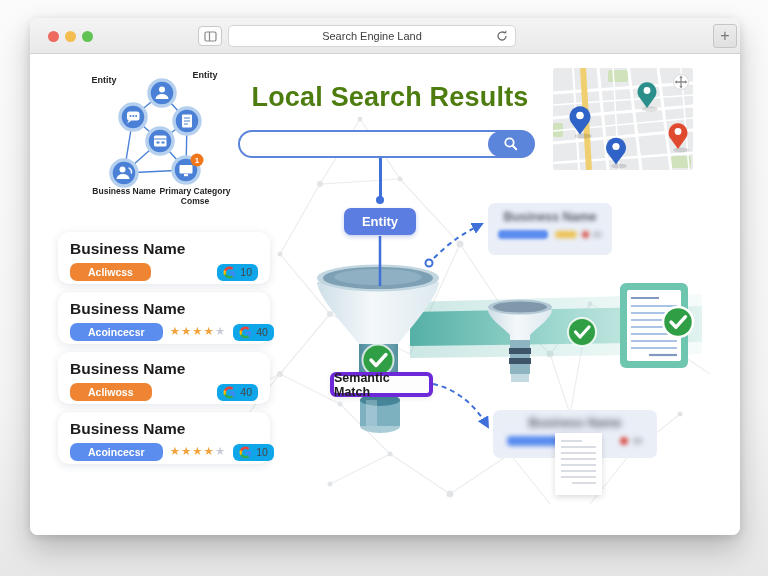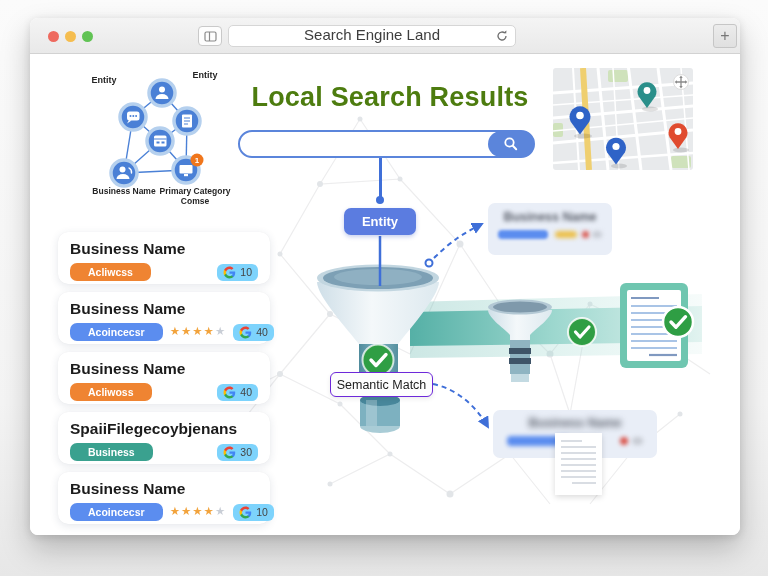--- a/index.html
+++ b/index.html
@@ -26,22 +26,22 @@
   .tl.yellow{ left:35px; background:#f5bd4f; }
   .tl.green { left:52px; background:#61c354; }
   .reader-btn {
     position:absolute; left:168px; top:8px; width:24px; height:20px;
     background:#fdfdfd; border:1px solid #c9c9c9; border-radius:4px;
     display:flex; align-items:center; justify-content:center;
   }
   .addressbar {
     position:absolute; left:198px; top:7px; width:288px; height:22px;
     background:#fff; border:1px solid #d6d6d6; border-radius:5px;
-    display:flex; justify-content:center;
-    font-size:15px; color:#3d3d3d;
+    display:flex; align-items:center; justify-content:center;
+    font-size:11px; color:#3d3d3d;
   }
   .addressbar .refresh { position:absolute; right:6px; top:3px; }
   .newtab {
     position:absolute; right:3px; top:6px; width:24px; height:24px;
     background:linear-gradient(#ececec,#e0e0e0); border:1px solid #c6c6c6;
     border-radius:3px; color:#777; font-size:16px; line-height:22px; text-align:center;
   }
   .content {
     position:absolute; left:0; top:36px; width:710px; height:481px;
     background:#fff; border-radius:0 0 8px 8px; overflow:hidden;
@@ -64,41 +64,41 @@
   .connector-top { left:349px; top:104px; width:2.5px; height:40px; background:#3f6fd8; z-index:2; }
   .connector-dot { left:346px; top:142px; width:8px; height:8px; border-radius:50%; background:#3f6fd8; z-index:2; }
   .entity-chip {
     left:314px; top:154px; width:72px; height:27px; background:#5b7ce0;
     border-radius:7px; color:#fff; font-size:13px; font-weight:700;
     display:flex; align-items:center; justify-content:center; z-index:3;
     box-shadow:0 2px 4px rgba(70,100,200,.3);
   }
   .semantic-label {
     left:300px; top:318px; width:103px; height:25px; background:#fdfdfd;
-    border:1px solid #6d28d9; border-radius:6px; box-shadow:0 2px 5px rgba(0,0,0,.08);
+    border:4px solid #6d28d9; border-radius:6px; box-shadow:0 2px 5px rgba(0,0,0,.08);
     display:flex; align-items:center; justify-content:center;
-    font-size:12.5px; font-weight:400; color:#1d1d1d; z-index:4;
+    font-size:12.5px; font-weight:700; color:#1d1d1d; z-index:4;
   }
   
   .cards { left:28px; top:178px; width:212px; display:flex; flex-direction:column; gap:8px; z-index:4; }
   .card {
     background:#fff; border-radius:10px; padding:8px 12px 9px; height:52px;
     box-shadow:0 2px 8px rgba(40,60,90,.12), 0 0 1px rgba(0,0,0,.06);
   }
   .card .t { font-size:15.5px; font-weight:800; color:#1b1b1b; }
   .card .row { display:flex; align-items:center; margin-top:5px; gap:7px; }
   .badge { color:#fff; font-size:10.5px; font-weight:700; padding:3px 18px; border-radius:7px; white-space:nowrap; }
   .badge.orange { background:#ef8432; }
   .badge.blue   { background:#5b8def; }
   .badge.teal   { background:#3aa18f; }
   .stars { font-size:11.5px; letter-spacing:1px; line-height:1; }
   .stars .f { color:#f2a33c; } .stars .e { color:#c9ced6; }
   .gchip {
     margin-left:auto; display:flex; align-items:center; gap:4px;
-    background:#7dd3fc; border-radius:6px; padding:2px 6px;
+    background:#0ea5e9; border-radius:6px; padding:2px 6px;
     font-size:10.5px; color:#444;
   }
   
   .bcard { background:#e9eef7; border-radius:7px; z-index:2; }
   .bcard .bt { text-align:center; font-size:12.5px; font-weight:800; color:#5a5f6a; filter:blur(2.2px); }
   .bcard .brow { display:flex; align-items:center; padding:0 10px; margin-top:6px; }
   .pill { border-radius:4px; }
   .btr { left:458px; top:149px; width:124px; height:52px; }
   .bbr { left:463px; top:356px; width:164px; height:48px; }
   .bdoc {
@@ -426,36 +426,20 @@
                 <path fill="#4285F4" d="M45.1 24.5c0-1.6-.1-3.1-.4-4.5H24v8.5h11.8c-.5 2.8-2.1 5.2-4.4 6.8v5.6h7.2c4.2-3.9 6.5-9.6 6.5-16.4z"></path>
                 <path fill="#34A853" d="M24 46c6 0 11-2 14.6-5.4l-7.2-5.6c-2 1.3-4.5 2.1-7.4 2.1-5.7 0-10.5-3.8-12.2-9H4.4v5.8C8 41 15.4 46 24 46z"></path>
                 <path fill="#FBBC05" d="M11.8 28.1c-.4-1.3-.7-2.7-.7-4.1s.3-2.8.7-4.1v-5.8H4.4C2.9 17.1 2 20.4 2 24s.9 6.9 2.4 9.9l7.4-5.8z"></path>
                 <path fill="#EA4335" d="M24 11c3.2 0 6.1 1.1 8.4 3.3l6.3-6.3C35 4.3 30 2 24 2 15.4 2 8 7 4.4 14.1l7.4 5.8C13.5 14.8 18.3 11 24 11z"></path>
               </svg>
             <span>40</span>
           </span>
         </div>
       </div>
       <div class="card">
-        <div class="t">SpaiiFilegecoybjenans</div>
-        <div class="row">
-          <span class="badge teal">Business</span>
-          <span class="stars"><span class="f"></span><span class="e"></span></span>
-          <span class="gchip">
-            <svg width="13" height="13" viewBox="0 0 48 48">
-                <path fill="#4285F4" d="M45.1 24.5c0-1.6-.1-3.1-.4-4.5H24v8.5h11.8c-.5 2.8-2.1 5.2-4.4 6.8v5.6h7.2c4.2-3.9 6.5-9.6 6.5-16.4z"></path>
-                <path fill="#34A853" d="M24 46c6 0 11-2 14.6-5.4l-7.2-5.6c-2 1.3-4.5 2.1-7.4 2.1-5.7 0-10.5-3.8-12.2-9H4.4v5.8C8 41 15.4 46 24 46z"></path>
-                <path fill="#FBBC05" d="M11.8 28.1c-.4-1.3-.7-2.7-.7-4.1s.3-2.8.7-4.1v-5.8H4.4C2.9 17.1 2 20.4 2 24s.9 6.9 2.4 9.9l7.4-5.8z"></path>
-                <path fill="#EA4335" d="M24 11c3.2 0 6.1 1.1 8.4 3.3l6.3-6.3C35 4.3 30 2 24 2 15.4 2 8 7 4.4 14.1l7.4 5.8C13.5 14.8 18.3 11 24 11z"></path>
-              </svg>
-            <span>30</span>
-          </span>
-        </div>
-      </div>
-      <div class="card">
         <div class="t">Business Name</div>
         <div class="row">
           <span class="badge blue">Acoincecsr</span>
           <span class="stars"><span class="f">★★★★</span><span class="e">★</span></span>
           <span class="gchip">
             <svg width="13" height="13" viewBox="0 0 48 48">
                 <path fill="#4285F4" d="M45.1 24.5c0-1.6-.1-3.1-.4-4.5H24v8.5h11.8c-.5 2.8-2.1 5.2-4.4 6.8v5.6h7.2c4.2-3.9 6.5-9.6 6.5-16.4z"></path>
                 <path fill="#34A853" d="M24 46c6 0 11-2 14.6-5.4l-7.2-5.6c-2 1.3-4.5 2.1-7.4 2.1-5.7 0-10.5-3.8-12.2-9H4.4v5.8C8 41 15.4 46 24 46z"></path>
                 <path fill="#FBBC05" d="M11.8 28.1c-.4-1.3-.7-2.7-.7-4.1s.3-2.8.7-4.1v-5.8H4.4C2.9 17.1 2 20.4 2 24s.9 6.9 2.4 9.9l7.4-5.8z"></path>
                 <path fill="#EA4335" d="M24 11c3.2 0 6.1 1.1 8.4 3.3l6.3-6.3C35 4.3 30 2 24 2 15.4 2 8 7 4.4 14.1l7.4 5.8C13.5 14.8 18.3 11 24 11z"></path>

